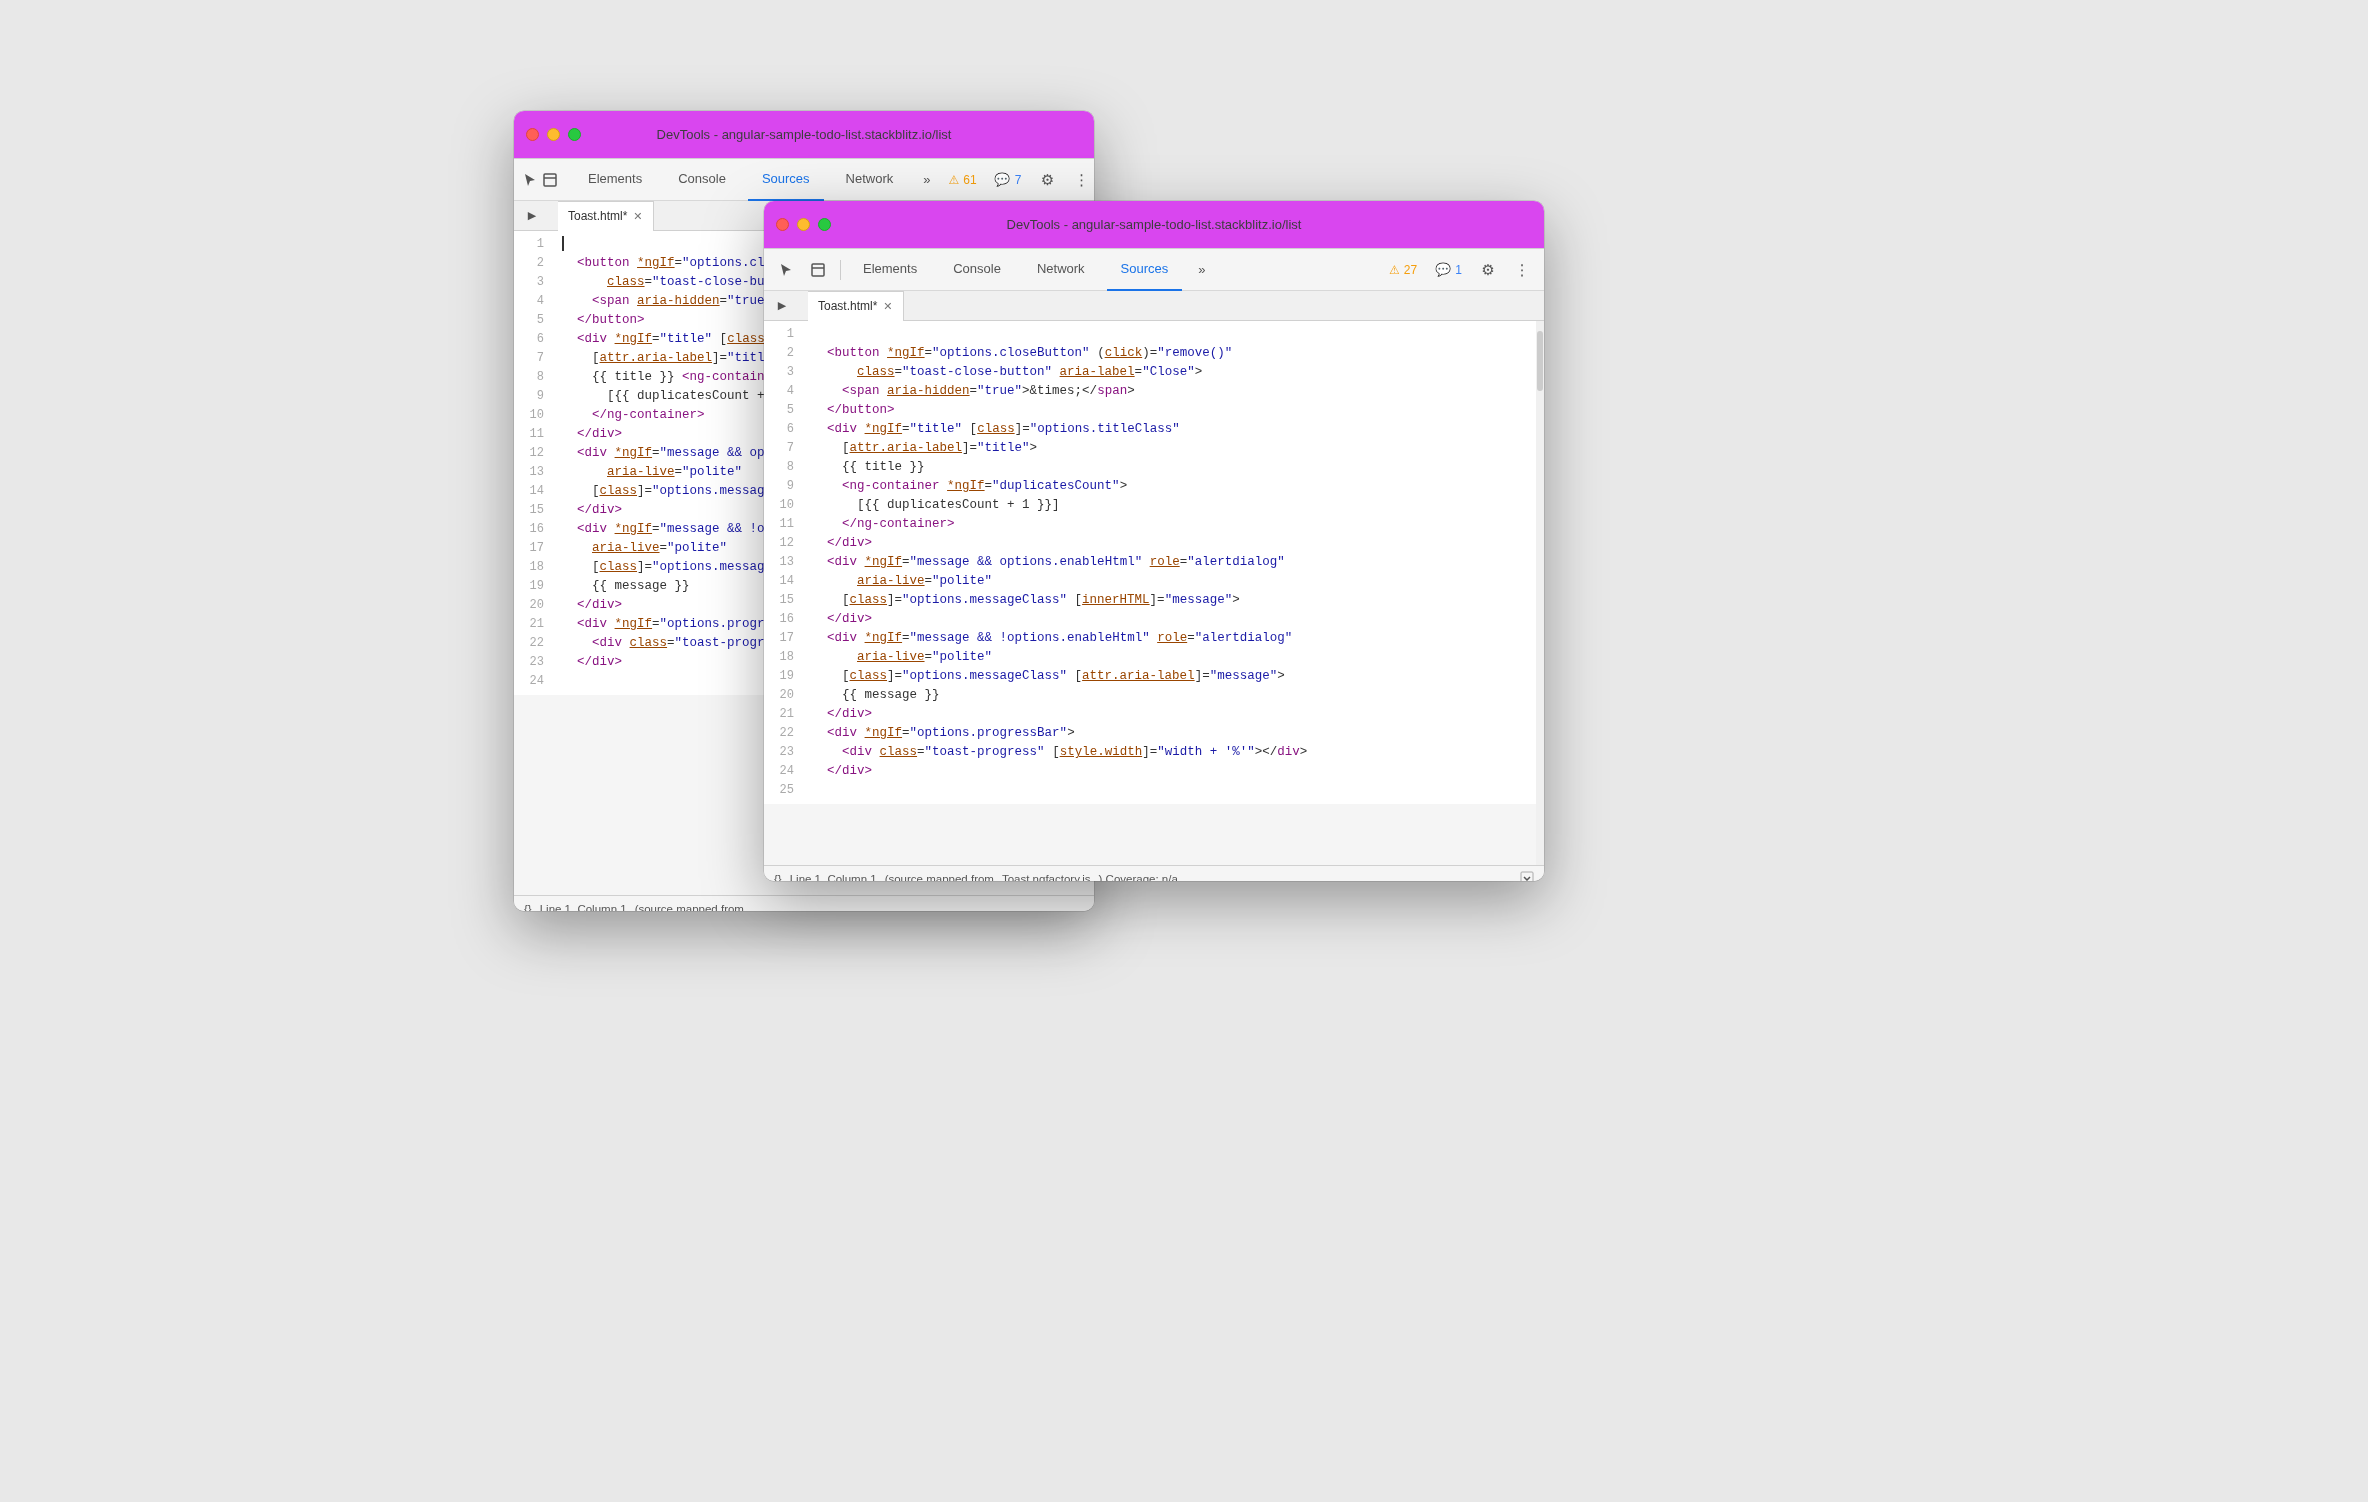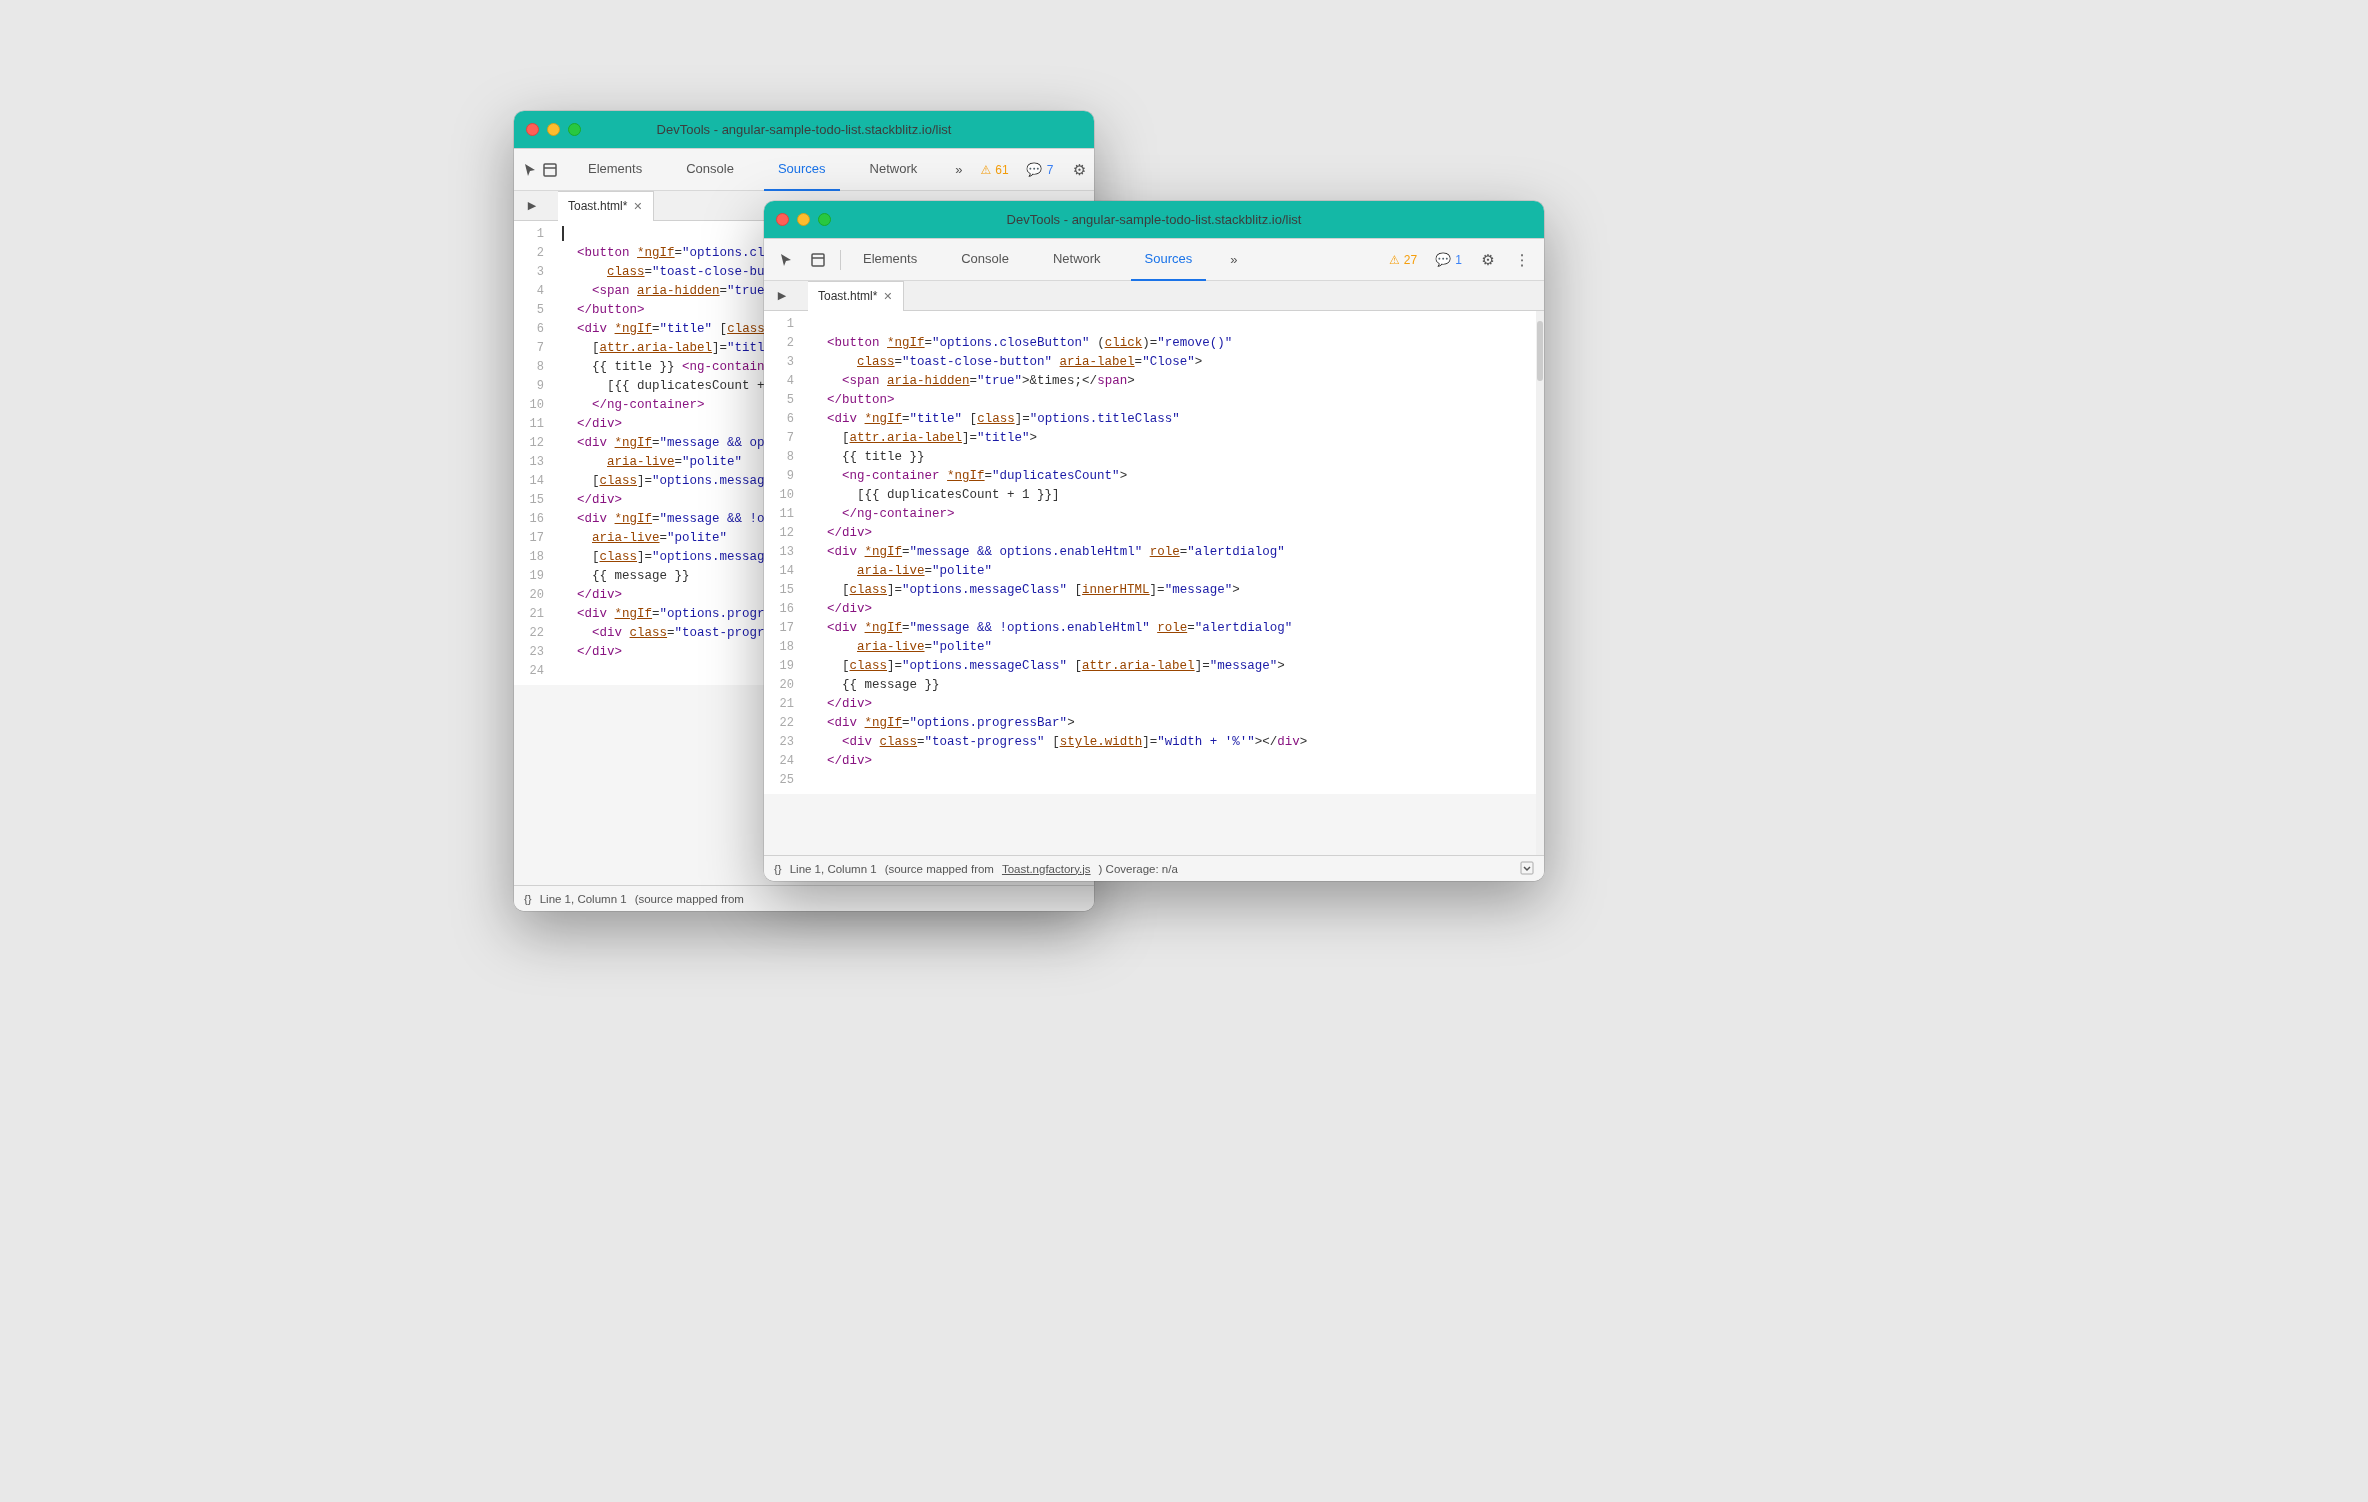--- a/index.html
+++ b/index.html
@@ -43,22 +43,22 @@
     .window-front {
       width: 780px;
       height: 680px;
       top: 150px;
       left: 280px;
       z-index: 3;
     }
 
     
     .title-bar {
-      background: #14b8a6;
-      height: 38px;
+      background: #d946ef;
+      height: 48px;
       display: flex;
       align-items: center;
       padding: 0 12px;
       border-bottom: 1px solid #d0d0d0;
       position: relative;
     }
 
     .traffic-lights {
       display: flex;
       gap: 8px;
@@ -113,21 +113,21 @@
       width: 1px;
       height: 20px;
       background: #ccc;
       margin: 0 4px;
     }
 
     .tab-bar {
       display: flex;
       align-items: center;
       flex: 1;
-      gap: 16px;
+      gap: 8px;
     }
 
     .tab {
       padding: 0 14px;
       height: 42px;
       display: flex;
       align-items: center;
       font-size: 13px;
       color: #555;
       cursor: pointer;

